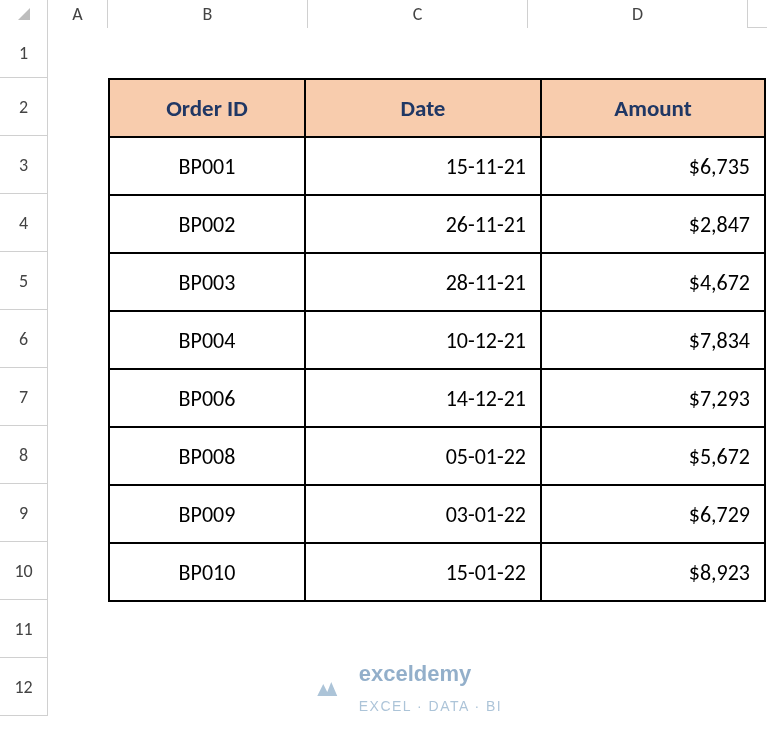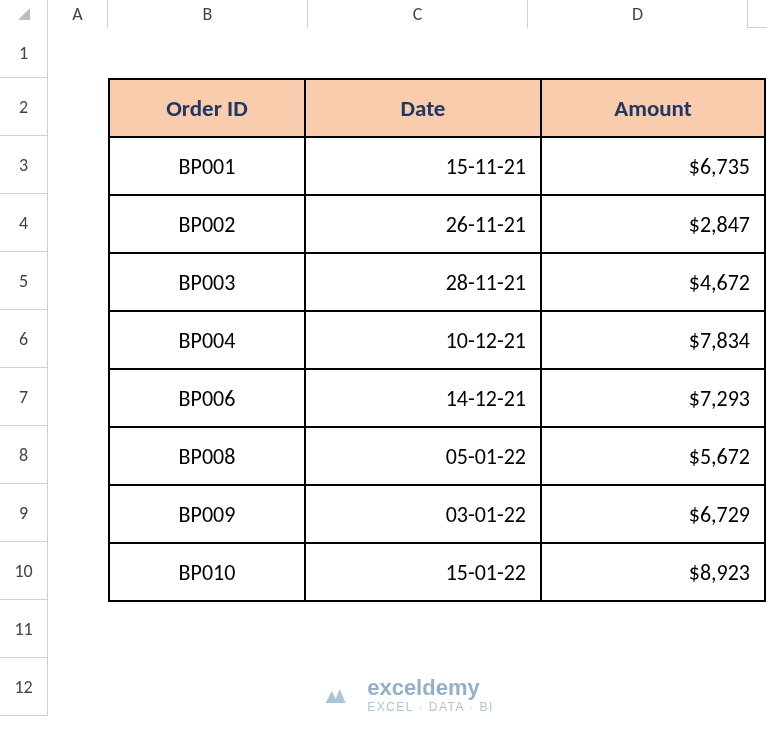--- a/index.html
+++ b/index.html
@@ -118,25 +118,25 @@
     opacity: 0.55;
     color: #3b6fa0;
     font-family: "Segoe UI", Arial, sans-serif;
   }
   .watermark .wm-main {
     font-size: 22px;
     font-weight: 600;
     line-height: 1;
   }
   .watermark .wm-sub {
-    font-size: 12px;
+    font-size: 14px;
     letter-spacing: 1.5px;
     color: #6a94b9;
     line-height: 1;
-    margin-top: 2px;
+    margin-top: 14px;
   }
   .watermark svg { display:block; }
 </style>
 </head>
 <body>
 
 <div class="sheet">
 
   <div class="col-headers">
     <div class="corner">

